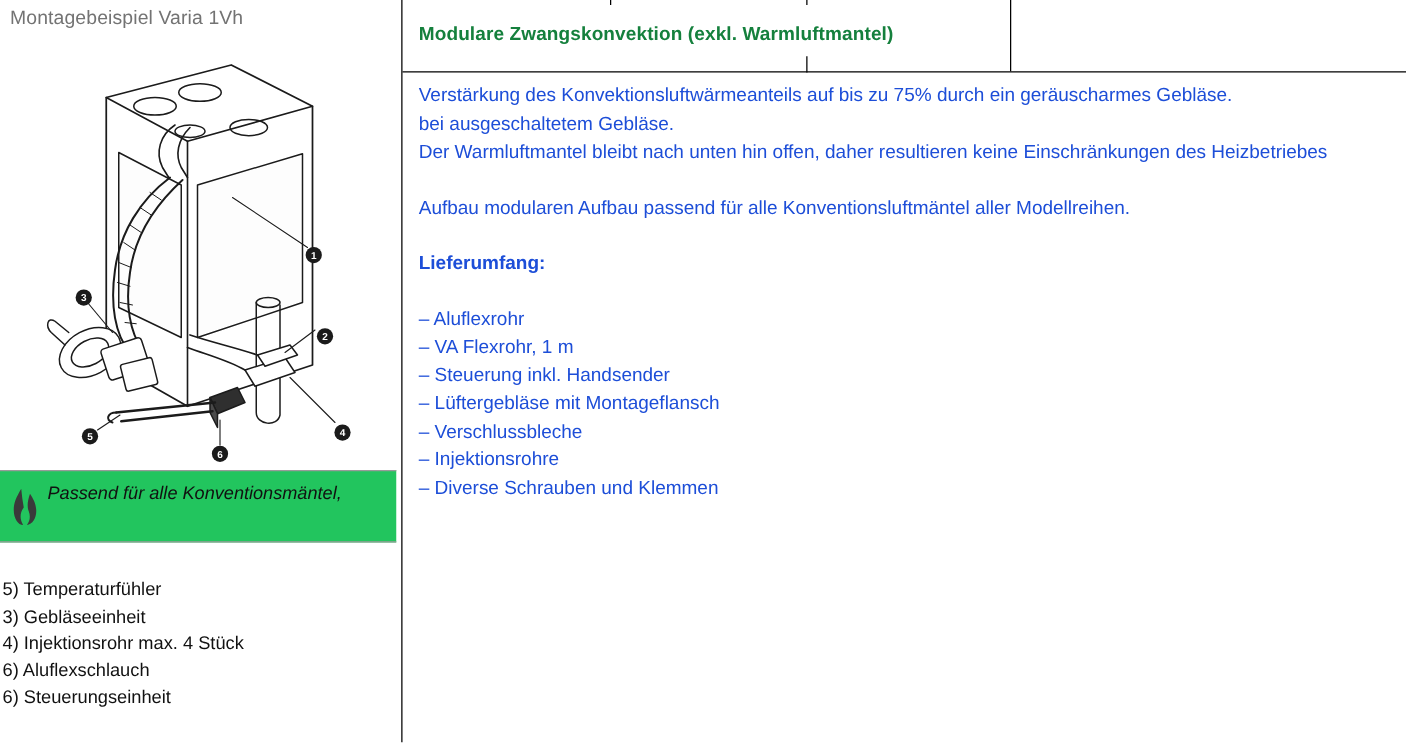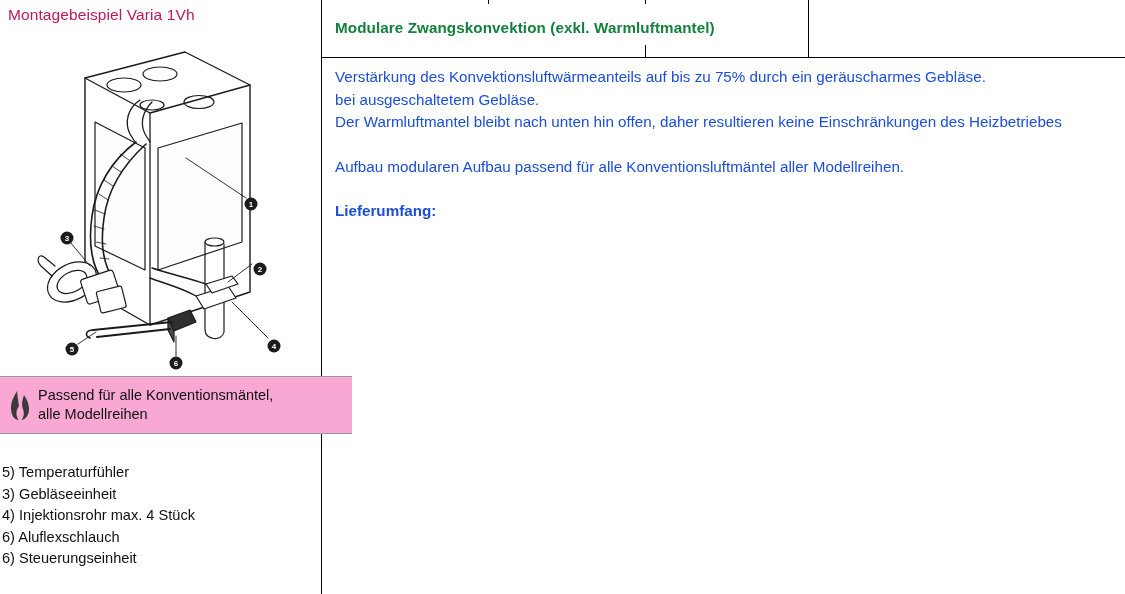--- a/index.html
+++ b/index.html
@@ -29,44 +29,45 @@
     height: 594px;
     box-sizing: border-box;
     border-right: 1px solid #000;
   }
   .left-title {
     position: absolute;
     left: 8px;
     top: 6px;
     font-size: 15.5px;
     letter-spacing: 0.1px;
-    color: #be185d;
+    color: #737373;
   }
 
   
   .illu {
     position: absolute;
     left: 0;
     top: 30px;
     width: 321px;
     height: 340px;
   }
   .illu svg { display:block; }
 
   
   .badge-band {
     position: absolute;
     left: 0;
     top: 376px;
-    width: 352px;
+    width: 317px;
     height: 58px;
-    background: #f9a8d4;
+    background: #22c55e;
     border-top: 1px solid #9a9a9a;
     border-bottom: 1px solid #9a9a9a;
     box-sizing: border-box;
+    font-style: italic;
   }
   .badge-flame {
     position: absolute;
     left: 9px;
     top: 12px;
     width: 22px;
     height: 34px;
   }
   .badge-text {
     position: absolute;
@@ -245,21 +246,20 @@
 
     <div class="badge-band">
       <div class="badge-flame">
         <svg width="22" height="34" viewBox="0 0 22 34" xmlns="http://www.w3.org/2000/svg">
           <path d="M8 2 C4 9 2 13 2 19 C2 26 5.5 31 9.5 31 C6.5 26 7 21 10 17 C9 12 8.5 7 8 2 Z" fill="#3a3a3a"></path>
           <path d="M15 6 C13 12 12.5 16 14 20 C15.5 24 15 28 12.5 31 C17 30.5 20 25.5 20 20 C20 14 17.5 10 15 6 Z" fill="#3a3a3a"></path>
         </svg>
       </div>
       <div class="badge-text">
         <div>Passend für alle Konventionsmäntel,</div>
-        <div>alle Modellreihen</div>
       </div>
     </div>
 
     <div class="legend">
       <div>5) Temperaturfühler</div>
       <div>3) Gebläseeinheit</div>
       <div>4) Injektionsrohr max. 4 Stück</div>
       <div>6) Aluflexschlauch</div>
       <div>6) Steuerungseinheit</div>
     </div>
@@ -285,15 +285,24 @@
     <div class="gap"></div>
 
     <div class="para">Aufbau modularen Aufbau passend für alle Konventionsluftmäntel aller Modellreihen.</div>
 
     <div class="gap"></div>
 
     <div class="para bold">Lieferumfang:</div>
 
     <div class="gap"></div>
 
+    <ul class="list">
+      <li>– Aluflexrohr</li>
+      <li>– VA Flexrohr, 1 m</li>
+      <li>– Steuerung inkl. Handsender</li>
+      <li>– Lüftergebläse mit Montageflansch</li>
+      <li>– Verschlussbleche</li>
+      <li>– Injektionsrohre</li>
+      <li>– Diverse Schrauben und Klemmen</li>
+    </ul>
   </div>
 
 </div>
 
 </body></html>

